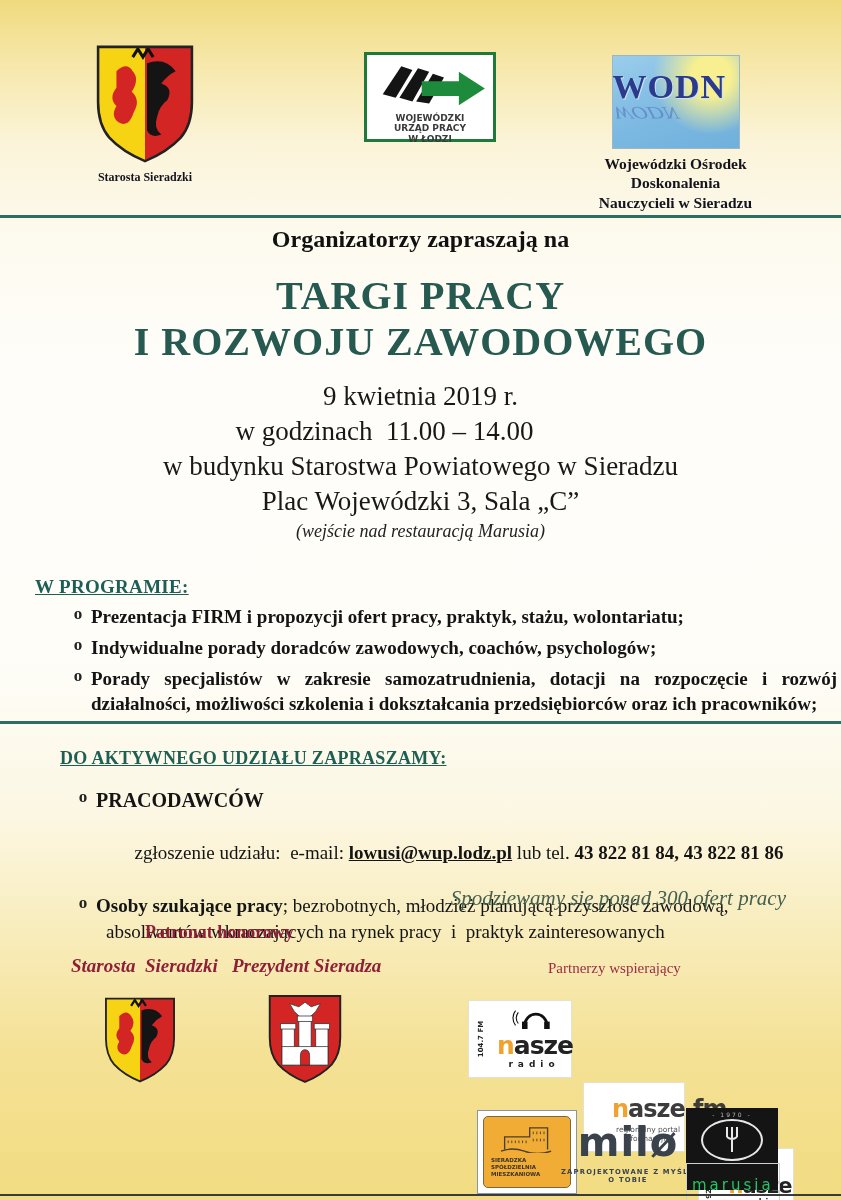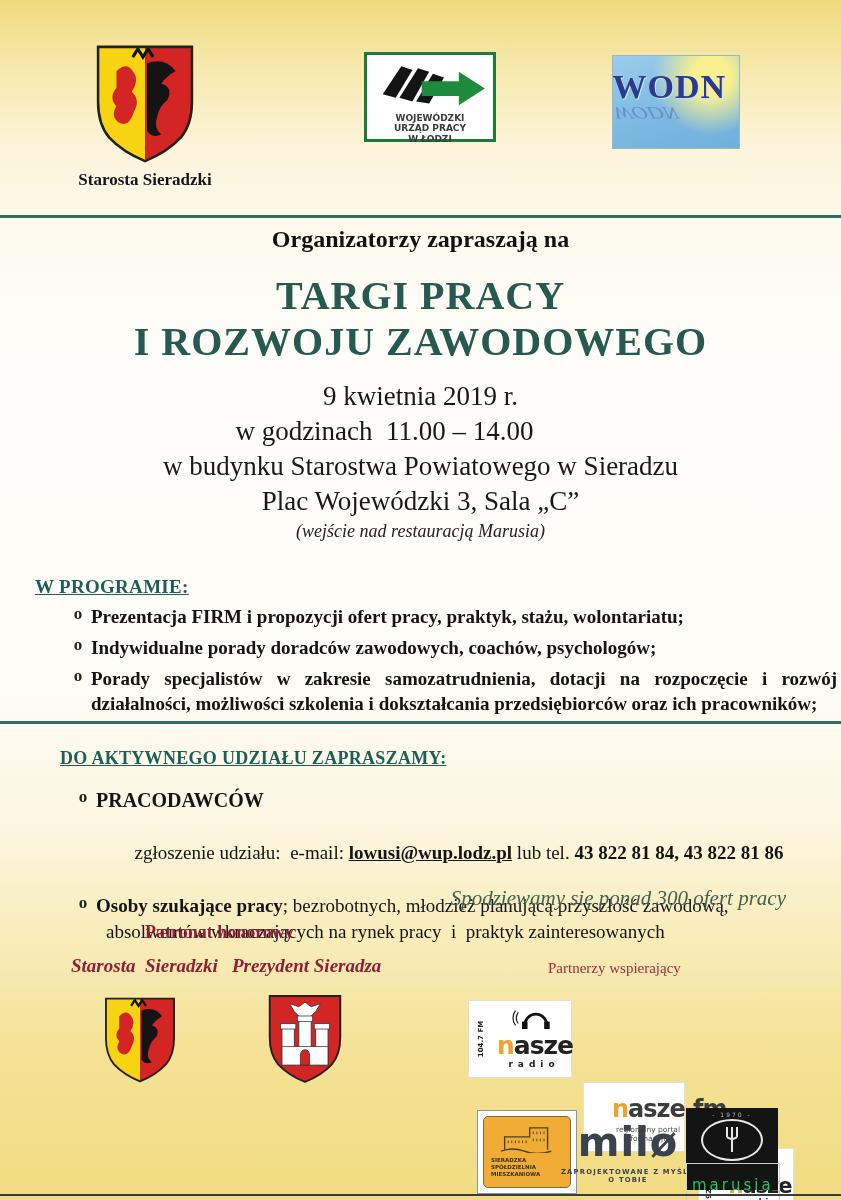--- a/index.html
+++ b/index.html
@@ -8,21 +8,21 @@
     position:relative; width:841px; height:1200px; margin:0 auto; overflow:hidden;
     background:linear-gradient(180deg,
       #f0da7e 0%, #f6e7a8 5%, #fbf4d9 12%, #fdfaef 20%, #fefdf9 30%,
       #fefdf8 55%, #fcf7e3 68%, #f8ecba 78%, #f4e194 88%, #f2dc82 100%);
     color:#1c1c1c;
   }
   .abs { position:absolute; }
   .center { text-align:center; }
 
   
-  .org-caption { font-weight:bold; font-size:17px; color:#14141e; }
+  .org-caption { font-weight:bold; font-size:12px; color:#14141e; }
   .wup-box { width:132px; height:90px; background:#fff; border:3px solid #1d7a38; padding:2px; }
   .wup-text { font-family:"DejaVu Sans", sans-serif; font-size:9px; font-weight:bold; color:#3a3a3a; text-align:center; line-height:1.15; }
   .wodn-box {
     width:128px; height:94px; text-align:left; overflow:hidden;
     background: radial-gradient(circle at 78% 22%, #f8f090 0 16%, rgba(248,240,144,0) 48%),
                 linear-gradient(160deg,#9acdec 0%, #7db9e2 55%, #6fb0dc 100%);
     border:1px solid #9db6c4;
   }
   .wodn-main { font-size:34px; font-weight:bold; color:#2b3a8c; letter-spacing:1px; line-height:1; margin-top:14px; text-shadow:1px 1px 0 #c9e2f2; }
   .wodn-reflect { font-size:22px; font-style:italic; color:#4a66b0; opacity:.5; transform:scaleY(-.8) skewX(-14deg); line-height:.8; }
@@ -107,20 +107,25 @@
         <div>URZĄD PRACY</div>
         <div>W ŁODZI</div>
       </div>
     </div>
   </div>
 
   <div class="abs center" style="left:578px; top:55px; width:195px;">
     <div class="wodn-box" style="margin:0 auto;">
       <div class="wodn-main">WODN</div>
       <div class="wodn-reflect">WODN</div>
+    </div>
+    <div class="org-caption" style="font-size:15.5px; margin-top:5px; line-height:1.25;">
+      <div>Wojewódzki Ośrodek</div>
+      <div>Doskonalenia</div>
+      <div>Nauczycieli w Sieradzu</div>
     </div>
   </div>
 
   <div class="divider" style="top:215px;"></div>
 
   <div class="abs center invite" style="left:0; top:226px; width:841px;">Organizatorzy zapraszają na</div>
   <div class="abs center big-title" style="left:0; top:272px; width:841px;">TARGI PRACY</div>
   <div class="abs center big-title" style="left:0; top:318px; width:841px;">I ROZWOJU ZAWODOWEGO</div>
 
   <div class="abs center detail" style="left:0; top:381px; width:841px;">9 kwietnia 2019 r.</div>

